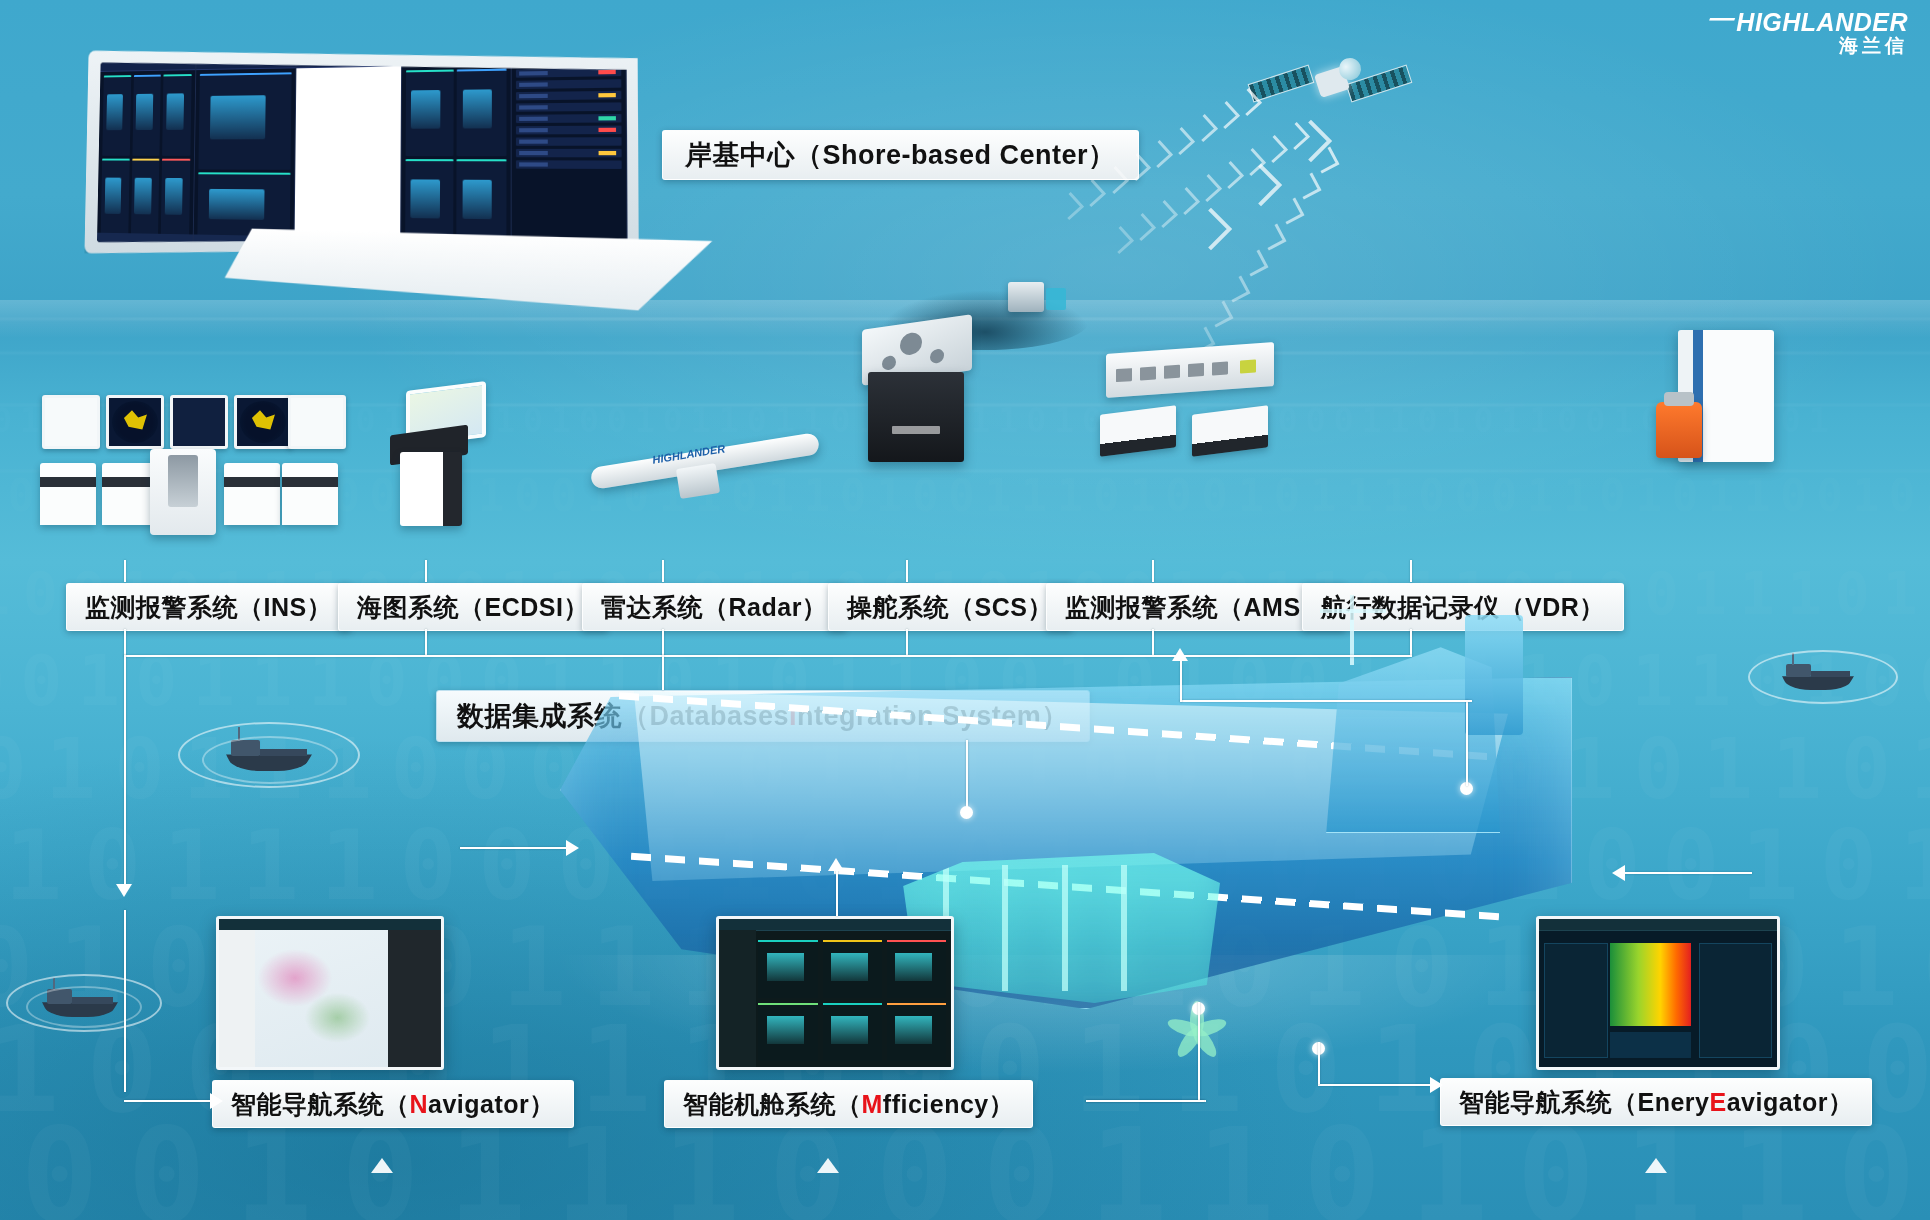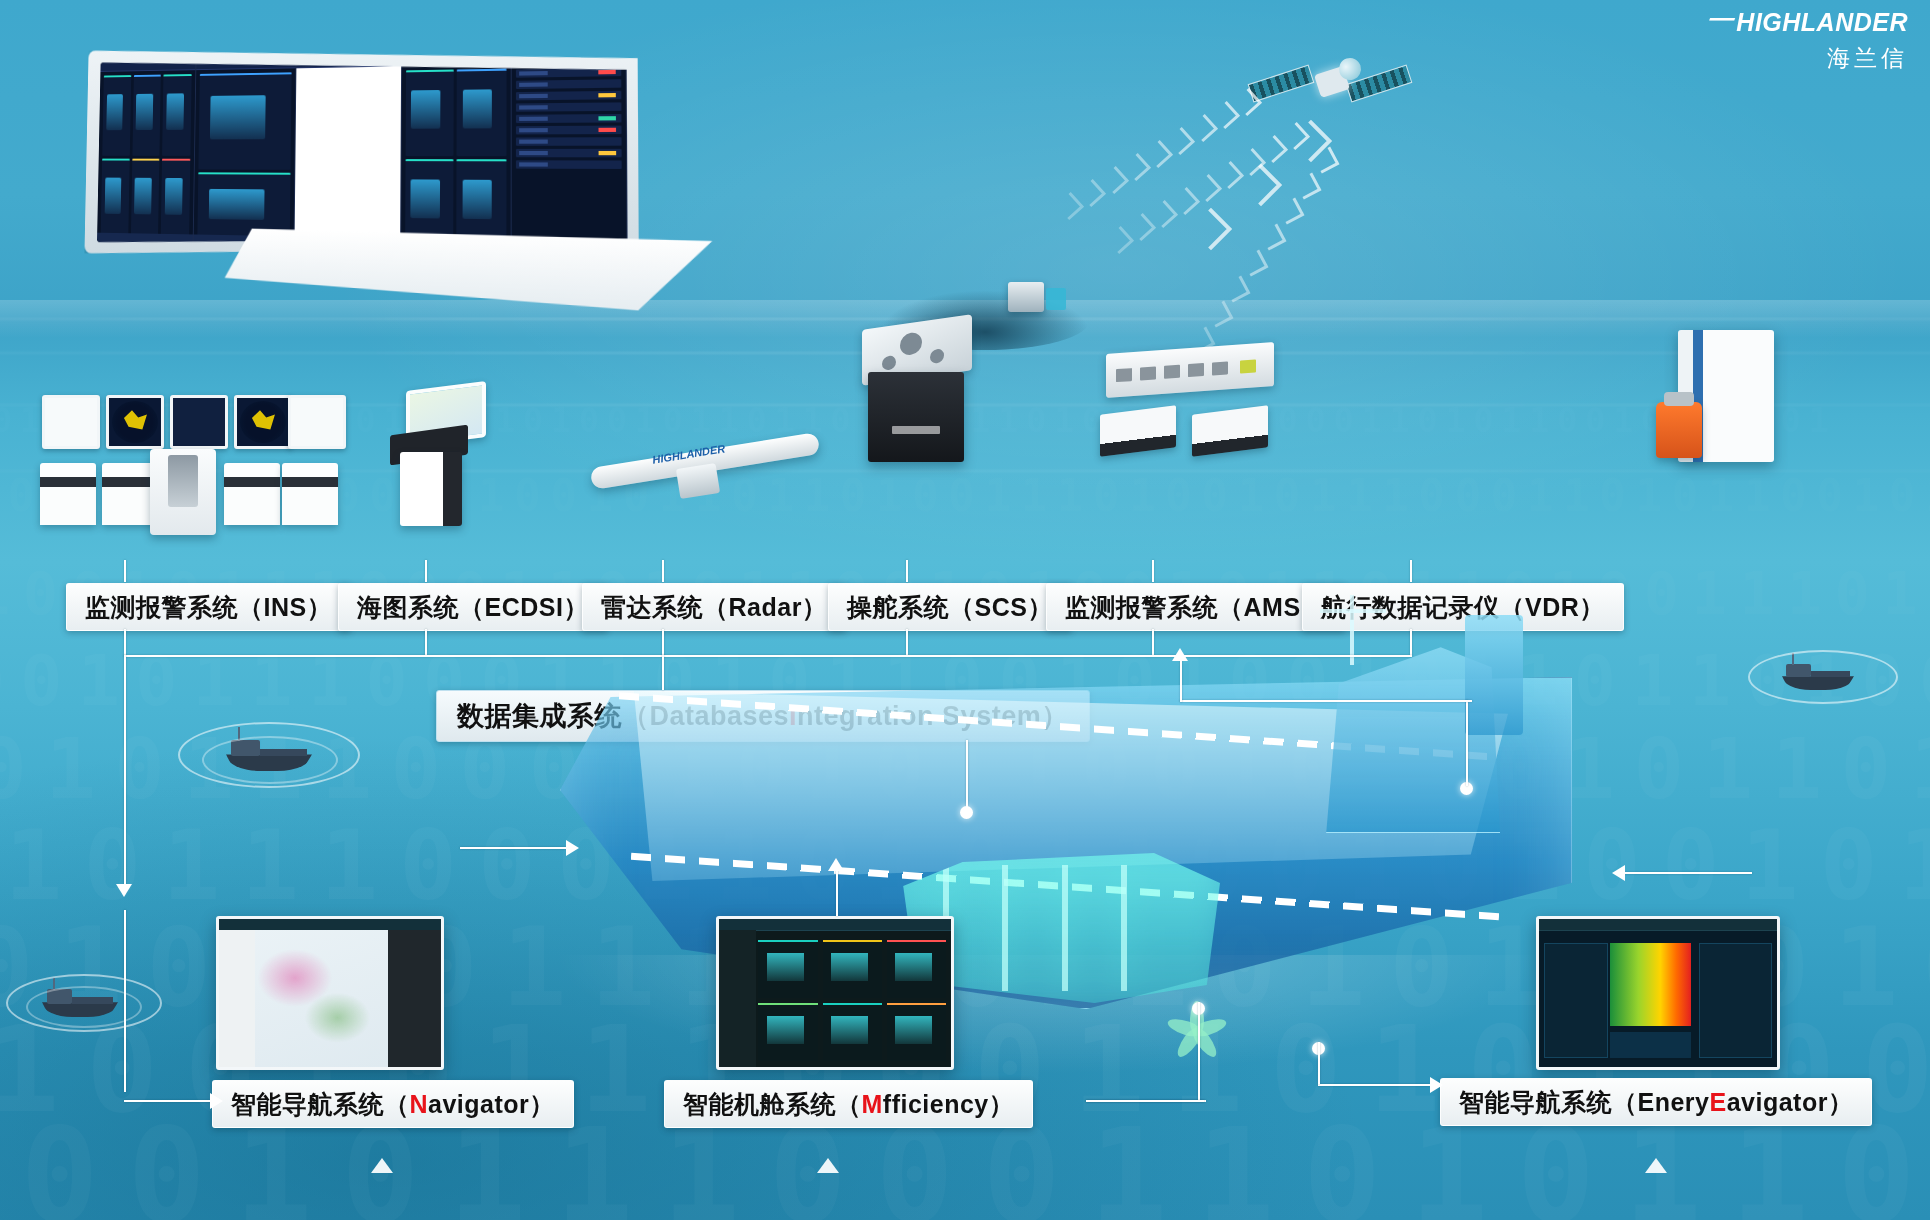--- a/index.html
+++ b/index.html
@@ -15,21 +15,21 @@
   .horizon{top:300px;height:38px;background:linear-gradient(180deg,rgba(255,255,255,.20),rgba(255,255,255,0));}
   .wave{position:absolute;left:-5%;width:110%;height:2px;background:rgba(255,255,255,.16);border-radius:50%;filter:blur(1px);}
   
   .binary{position:absolute;inset:0;pointer-events:none;overflow:hidden;opacity:.5;}
   .brow{position:absolute;white-space:nowrap;color:rgba(255,255,255,.26);
         font-family:"DejaVu Sans Mono","Liberation Mono",monospace;font-weight:700;letter-spacing:.22em;}
   
   #logo{position:absolute;right:22px;top:10px;text-align:right;color:#fff;line-height:1;}
   #logo .lg-en{font-size:25px;font-weight:800;font-style:italic;letter-spacing:.5px;}
   #logo .lg-en .dash{display:inline-block;transform:translateY(-5px) skewX(-12deg);margin-right:1px;}
-  #logo .lg-cn{font-size:23px;font-weight:400;letter-spacing:4px;margin-top:12px;}
+  #logo .lg-cn{font-size:19px;font-weight:700;letter-spacing:4px;margin-top:1px;}
   
   .lbl{position:absolute;background:linear-gradient(180deg,#fdfefe,#e8eef1);
        border:1px solid rgba(255,255,255,.85);border-radius:3px;
        box-shadow:0 2px 6px rgba(0,40,60,.30);
        color:#111;font-weight:700;white-space:nowrap;
        display:flex;align-items:center;justify-content:center;letter-spacing:.5px;}
   .lbl.md{height:46px;padding:0 18px;font-size:25px;}
   .lbl.shore{height:48px;padding:0 22px;font-size:27px;}
   .lbl.banner{height:50px;padding:0 20px;font-size:27px;
        background:linear-gradient(180deg,#f6fbfd,#dfe9ee);border:1px solid #bfe0ef;}
@@ -296,20 +296,23 @@
             <div class="rw a"></div>
           <div class="rw"></div>
             <div class="rw y"></div>
             <div class="rw"></div>
         </div>
       </div>
     </div>
     <div class="base"></div>
   </div>
 
+  <div class="lbl shore" style="left:662px;top:130px">
+    <span>岸基中心（Shore-based Center）</span>
+  </div>
 
   <div id="sat">
     <div class="wing w1"></div>
     <div class="wing w2"></div>
     <div class="body"></div>
     <div class="dish"></div>
   </div>
   <div id="signal-trail">
       <div class="chev" style="left: 1238px; top: 92px; opacity: 0.85; transform: rotate(48deg);"></div>
       <div class="chev" style="left: 1215.75px; top: 105px; opacity: 0.79; transform: rotate(48deg);"></div>

